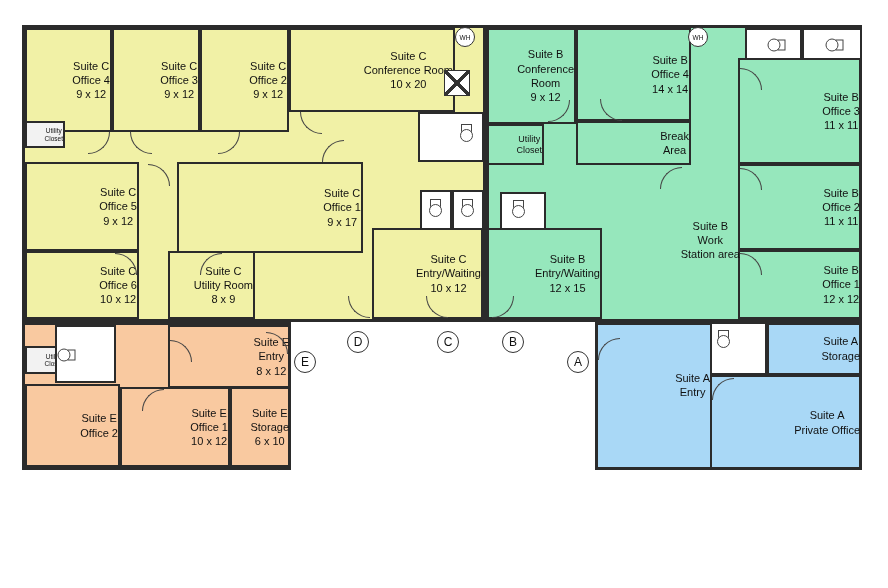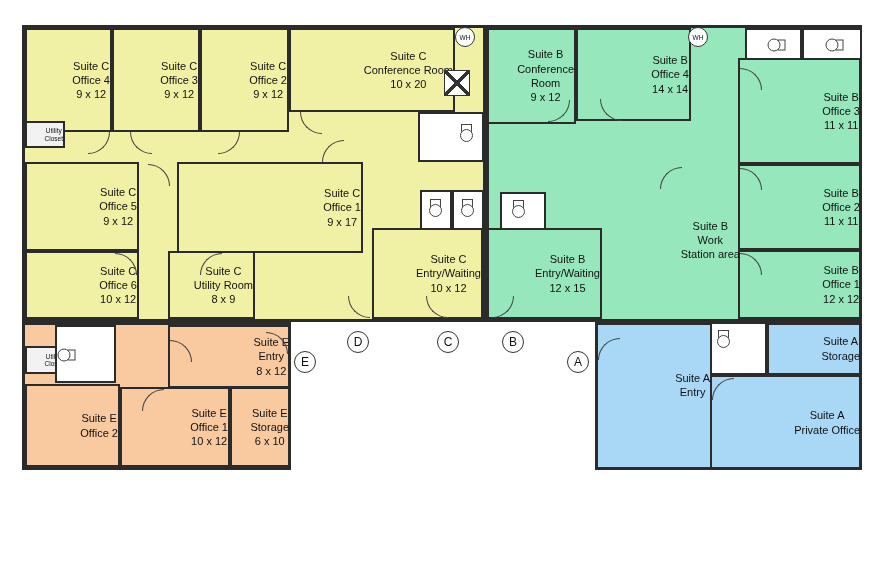--- a/index.html
+++ b/index.html
@@ -107,20 +107,28 @@
       <span class="lbl">Suite B
 Conference
 Room
 9 x 12</span>
     </div>
   <div class="room" style="left:576px;top:28px;width:115px;height:93px">
       <span class="lbl">Suite B
 Office 4
 14 x 14</span>
     </div>
+  <div class="room" style="left:486px;top:124px;width:58px;height:41px">
+      <span class="lbl small" style="font-size:9px">Utility
+Closet</span>
+    </div>
+  <div class="room" style="left:576px;top:121px;width:115px;height:44px">
+      <span class="lbl">Break
+Area</span>
+    </div>
   <div class="room" style="left:738px;top:58px;width:124px;height:106px">
       <span class="lbl">Suite B
 Office 3
 11 x 11</span>
     </div>
   <div class="room" style="left:738px;top:164px;width:124px;height:86px">
       <span class="lbl">Suite B
 Office 2
 11 x 11</span>
     </div>

